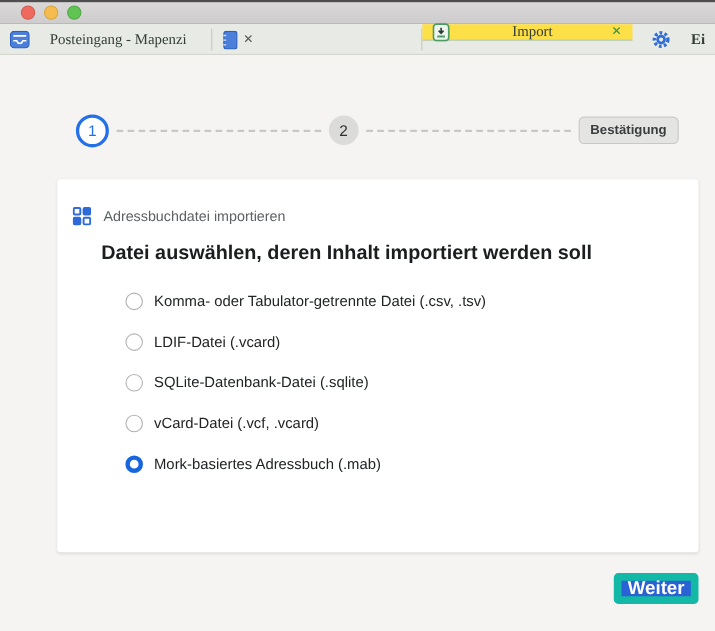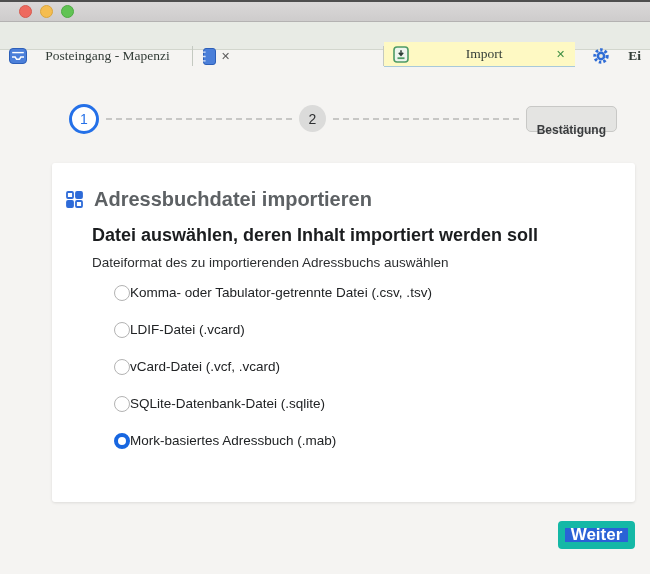--- a/index.html
+++ b/index.html
@@ -11,48 +11,48 @@
             background:linear-gradient(#dad8d8,#cecccc);
             border-top:2px solid #4e4e4e;border-bottom:1px solid #b4b2b2;
             display:flex;align-items:center;padding-left:19px;gap:8px;}
   .tl{width:13px;height:13px;border-radius:50%;display:inline-block;}
   .tl.red{background:#ee6a5f;border:1px solid #d55b50;}
   .tl.yellow{background:#f5bd4f;border:1px solid #dba63c;}
   .tl.green{background:#61c354;border:1px solid #4eab43;}
   
   .tabbar{position:absolute;left:0;top:22px;width:650px;height:28px;background:#e8ebe5;
           display:flex;border-bottom:1px solid #d2d6cd;}
-  .tab{height:28px;display:flex;align-items:center;padding:0 9px;position:relative;cursor:default;margin-top:20px;}
+  .tab{height:28px;display:flex;align-items:center;padding:0 9px;position:relative;cursor:default;}
   .tab .sep{position:absolute;right:0;top:4px;bottom:4px;width:1px;background:#c4c9c1;}
   .tab-label{flex:1;text-align:center;font-family:"Liberation Serif","DejaVu Serif",serif;
              font-size:13.5px;color:#333d37;white-space:nowrap;overflow:hidden;}
-  .tab.active{background:#fef9c3;border-bottom:1px solid #a8c9da;height:25px;gap:35px;}
+  .tab.active{background:#fde047;border-bottom:1px solid #a8c9da;height:15px;gap:35px;}
   .tab-close{font-size:11px;color:#5c5c5c;padding:0 1px;line-height:1;}
   .tab-close.green{color:#3f8f44;}
   .t1{width:195px;} .t2{width:193px;} .t3{width:193px;} .t4{flex:1;font-weight:bold;}
   .tabicon{display:inline-flex;align-items:center;margin-right:4px;}
   
   .stepper{position:absolute;left:69px;right:33px;top:103px;height:31px;
            display:flex;align-items:center;}
   .dash{flex:1;height:0;border-top:2px dashed #c7c7c5;margin:0 7px;}
   .step-circle1{width:30px;height:30px;border-radius:50%;background:#fff;border:3px solid #2470e8;
                 color:#2470e8;font-size:14px;display:flex;align-items:center;justify-content:center;}
   .step-circle2{width:27px;height:27px;border-radius:50%;background:#dbdbda;
                 color:#2e3032;font-size:14px;display:flex;align-items:center;justify-content:center;}
-  .step-pill{height:25px;line-height:23px;padding:12px 10px;background:#e4e4e2;border:1px solid #c8c8c6;
+  .step-pill{height:25px;line-height:23px;padding:0 10px;background:#e4e4e2;border:1px solid #c8c8c6;
              border-radius:5px;font-size:12px;font-weight:700;color:#3a3c3e;white-space:nowrap;}
   
   .card{position:absolute;left:52px;top:163px;width:583px;height:339px;background:#ffffff;
         border-radius:3px;box-shadow:0 1px 3px rgba(0,0,0,0.10);}
   .cardheader{display:flex;align-items:center;gap:11px;padding:25px 0 0 14px;}
-  .page-title{margin:0;font-size:20px;font-weight:700;color:#5d6164;}
+  .page-title{margin:0;font-size:13px;font-weight:400;color:#5d6164;}
   .subtitle{margin:14px 0 0 40px;font-size:18px;font-weight:700;color:#1b1d1f;}
   .description{margin:9px 0 0 40px;font-size:13.5px;color:#2c2e30;}
   .options{margin:15px 0 0 62px;}
-  .option{display:flex;align-items:flex-start;height:37px;cursor:default;}
+  .option{display:flex;align-items:center;gap:10px;height:37px;cursor:default;}
   .radio{width:16px;height:16px;border-radius:50%;background:#fff;border:1.5px solid #b3b3b3;
          flex:0 0 auto;}
   .option.selected .radio{border:4.5px solid #1766e0;}
   .option-label{font-size:13.5px;color:#212325;}
   
   .next-btn{position:absolute;left:558px;top:521px;width:77px;height:28px;background:#2a62d6;
             border:7px solid #14b8a6;border-radius:4px;color:#ffffff;font-weight:700;font-size:17px;
             font-family:"Liberation Sans","DejaVu Sans",sans-serif;display:flex;align-items:center;
             justify-content:center;cursor:pointer;}
 </style>
@@ -135,38 +135,37 @@
           <rect x="1" y="1" width="6" height="6" rx="1" fill="none" stroke="#2e6bd8" stroke-width="1.8"></rect>
           <rect x="10" y="1" width="6" height="6" rx="1" fill="#2e6bd8" stroke="#2e6bd8" stroke-width="1.8"></rect>
           <rect x="1" y="10" width="6" height="6" rx="1" fill="#2e6bd8" stroke="#2e6bd8" stroke-width="1.8"></rect>
           <rect x="10" y="10" width="6" height="6" rx="1" fill="none" stroke="#2e6bd8" stroke-width="1.8"></rect>
         </svg>
       </span>
       <h1 class="page-title">Adressbuchdatei importieren</h1>
     </div>
 
     <div class="subtitle">Datei auswählen, deren Inhalt importiert werden soll</div>
-    <div class="description">Dateiformat des zu importierenden Adressbuchs auswählen</div>
 
     <div class="options">
       <div class="option">
         <span class="radio"></span>
         <span class="option-label">Komma- oder Tabulator-getrennte Datei (.csv, .tsv)</span>
       </div>
       <div class="option">
         <span class="radio"></span>
         <span class="option-label">LDIF-Datei (.vcard)</span>
       </div>
       <div class="option">
         <span class="radio"></span>
-        <span class="option-label">vCard-Datei (.vcf, .vcard)</span>
+        <span class="option-label">SQLite-Datenbank-Datei (.sqlite)</span>
       </div>
       <div class="option">
         <span class="radio"></span>
-        <span class="option-label">SQLite-Datenbank-Datei (.sqlite)</span>
+        <span class="option-label">vCard-Datei (.vcf, .vcard)</span>
       </div>
       <div class="option selected">
         <span class="radio"></span>
         <span class="option-label">Mork-basiertes Adressbuch (.mab)</span>
       </div>
     </div>
   </div>
 
   <button class="next-btn">Weiter</button>
 

